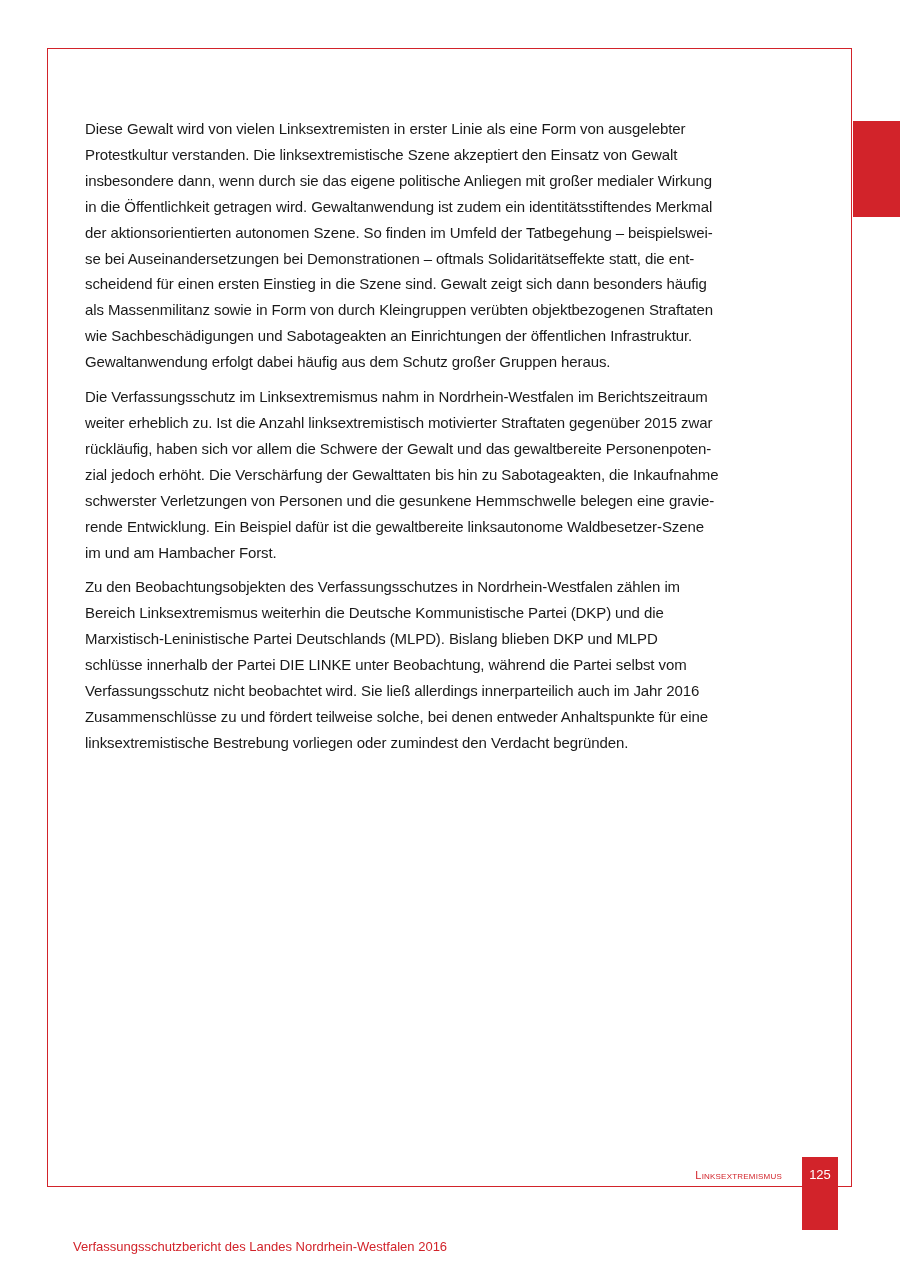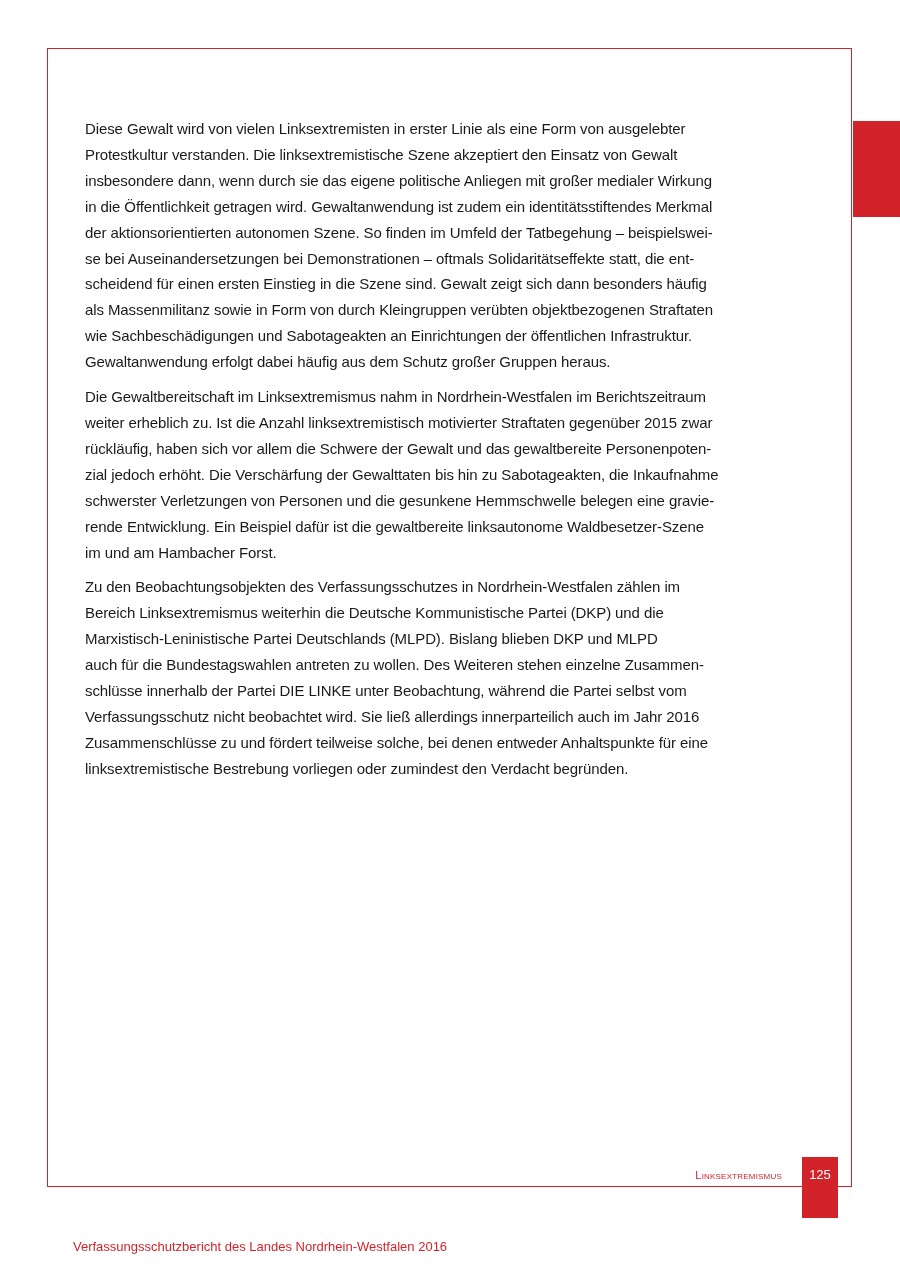--- a/index.html
+++ b/index.html
@@ -34,21 +34,21 @@
     .content p .line { display: block; }
     .content b { font-weight: normal; }
     .section-label {
       position: absolute; right: 118px; top: 1169px;
       font-size: 11px; color: #d2232a;
       font-variant: small-caps;
       letter-spacing: 0.2px;
     }
     .page-box {
       position: absolute; left: 802px; top: 1157px;
-      width: 36px; height: 61px;
+      width: 36px; height: 73px;
       background: #d2232a;
     }
     .page-number {
       position: absolute; left: 0; top: 10px; width: 36px;
       text-align: center; color: #ffffff; font-size: 13px;
     }
     .footer-title {
       position: absolute; left: 73px; top: 1204px;
       font-size: 13px; color: #d2232a; margin-top: 35px;
     }
@@ -66,33 +66,32 @@
     <span class="line">insbesondere dann, wenn durch sie das eigene politische Anliegen mit großer medialer Wirkung</span>
     <span class="line">in die Öffentlichkeit getragen wird. Gewaltanwendung ist zudem ein identitätsstiftendes Merkmal</span>
     <span class="line">der aktionsorientierten autonomen Szene. So finden im Umfeld der Tatbegehung – beispielswei-</span>
     <span class="line">se bei Auseinandersetzungen bei Demonstrationen – oftmals Solidaritätseffekte statt, die ent-</span>
     <span class="line">scheidend für einen ersten Einstieg in die Szene sind. Gewalt zeigt sich dann besonders häufig</span>
     <span class="line">als Massenmilitanz sowie in Form von durch Kleingruppen verübten objektbezogenen Straftaten</span>
     <span class="line">wie Sachbeschädigungen und Sabotageakten an Einrichtungen der öffentlichen Infrastruktur.</span>
     <span class="line">Gewaltanwendung erfolgt dabei häufig aus dem Schutz großer Gruppen heraus.</span>
   </p>
   <p>
-    <span class="line">Die Gewaltbereitschaft im Linksextremismus nahm in Nordrhein-Westfalen im Berichtszeitraum</span>
+    <span class="line">Die Verfassungsschutz im Linksextremismus nahm in Nordrhein-Westfalen im Berichtszeitraum</span>
     <span class="line">weiter erheblich zu. Ist die Anzahl linksextremistisch motivierter Straftaten gegenüber 2015 zwar</span>
     <span class="line">rückläufig, haben sich vor allem die Schwere der Gewalt und das gewaltbereite Personenpoten-</span>
     <span class="line">zial jedoch erhöht. Die Verschärfung der Gewalttaten bis hin zu Sabotageakten, die Inkaufnahme</span>
     <span class="line">schwerster Verletzungen von Personen und die gesunkene Hemmschwelle belegen eine gravie-</span>
     <span class="line">rende Entwicklung. Ein Beispiel dafür ist die gewaltbereite linksautonome Waldbesetzer-Szene</span>
     <span class="line">im und am Hambacher Forst.</span>
   </p>
   <p>
     <span class="line">Zu den Beobachtungsobjekten des Verfassungsschutzes in Nordrhein-Westfalen zählen im</span>
     <span class="line"><span>Bereich Linksextremismus weiterhin die </span><b>Deutsche Kommunistische Partei (DKP)</b><span> und die</span></span>
     <span class="line"><b>Marxistisch-Leninistische Partei Deutschlands (MLPD)</b><span>. Bislang blieben </span><b>DKP</b><span> und </span><b>MLPD</b></span>
-    <span class="line">auch für die Bundestagswahlen antreten zu wollen. Des Weiteren stehen einzelne Zusammen-</span>
     <span class="line">schlüsse innerhalb der Partei DIE LINKE unter Beobachtung, während die Partei selbst vom</span>
     <span class="line">Verfassungsschutz nicht beobachtet wird. Sie ließ allerdings innerparteilich auch im Jahr 2016</span>
     <span class="line">Zusammenschlüsse zu und fördert teilweise solche, bei denen entweder Anhaltspunkte für eine</span>
     <span class="line">linksextremistische Bestrebung vorliegen oder zumindest den Verdacht begründen.</span>
   </p>
 </div>
 
 <div class="section-label">Linksextremismus</div>
 
 <div class="page-box">

